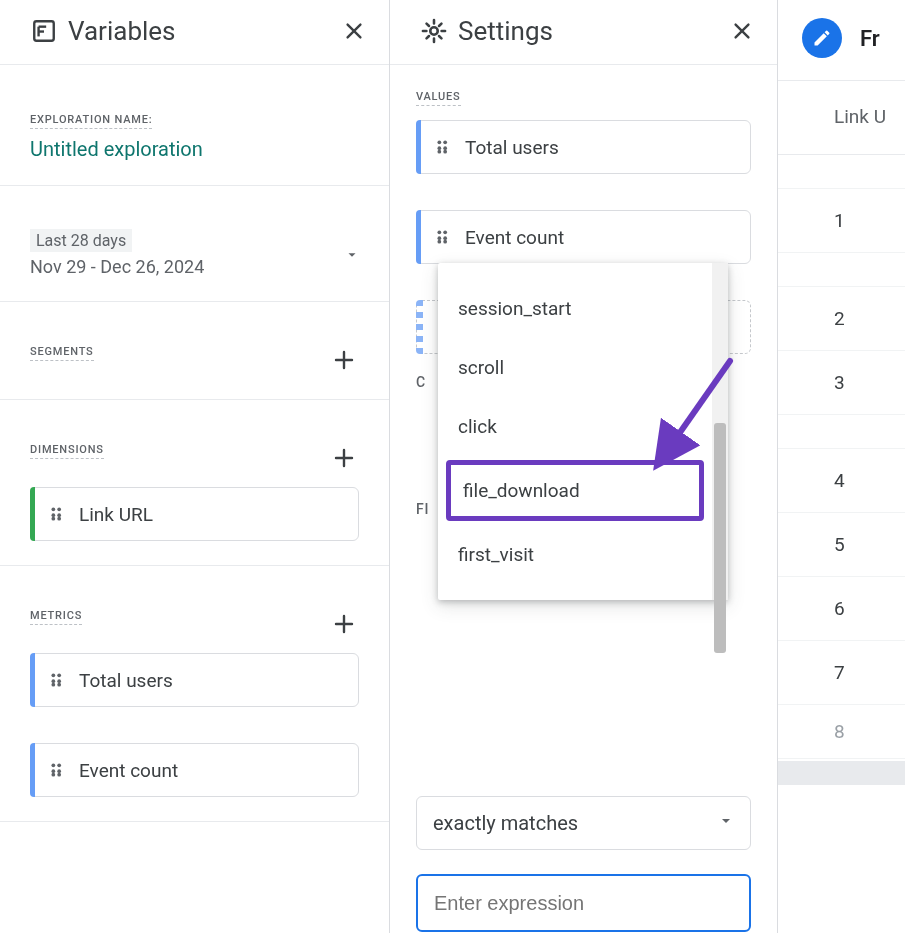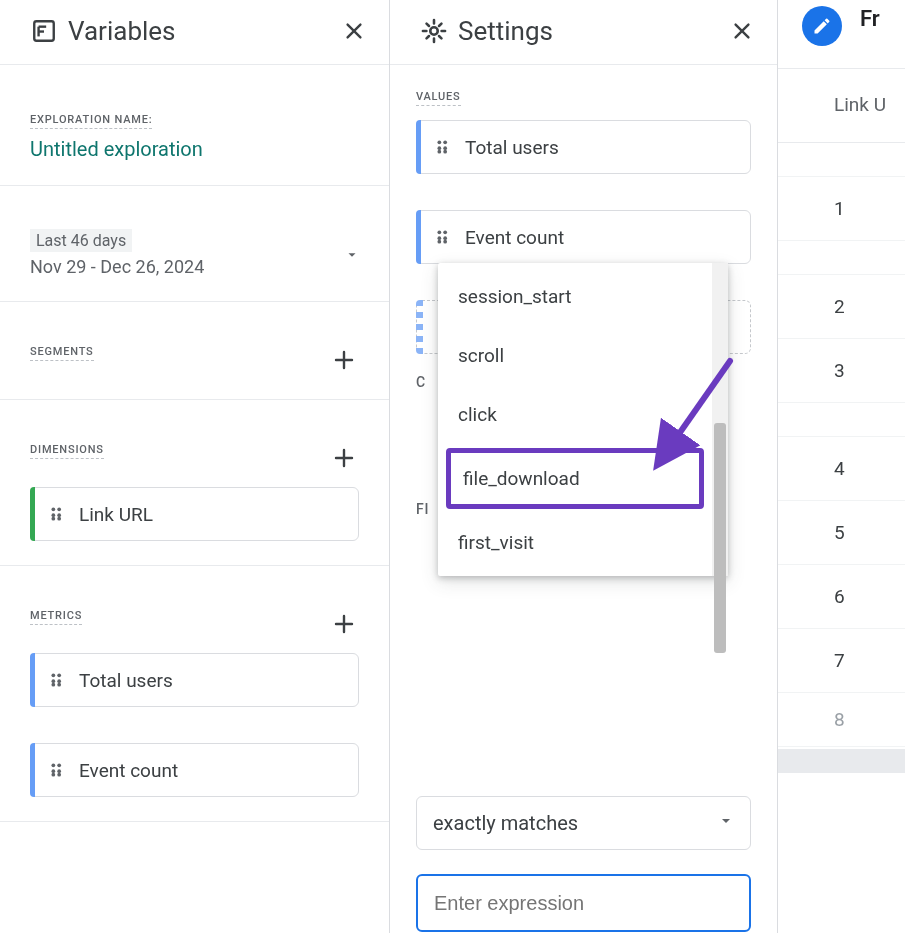--- a/index.html
+++ b/index.html
@@ -147,21 +147,21 @@
       position: absolute;
       left: 48px;
       top: 198px;
       width: 290px;
       background: #fff;
       box-shadow: 0 2px 6px rgba(60,64,67,.3), 0 6px 18px rgba(60,64,67,.15);
       border-radius: 2px;
       z-index: 10;
       display: flex;
     }
-    .dropdown-items { flex: 1; padding: 4px 0; border-radius: 10px; }
+    .dropdown-items { flex: 1; padding: 16px 0; border-radius: 10px; }
     .dd-item {
       padding: 18px 20px;
       font-size: 19px;
       color: #3c4043;
       cursor: pointer;
     }
     .dd-item.highlight {
       margin: 4px 8px;
       padding: 14px 12px;
       border: 5px solid #6a3bbf;
@@ -217,22 +217,22 @@
       justify-content: flex-end;
       gap: 36px;
       padding: 30px 26px 0 0;
     }
     .txt-btn { font-size: 20px; cursor: pointer; }
     .btn-cancel { color: #3c4043; }
     .btn-apply  { color: #bdc1c6; }
 
     
     .right-header {
-      display: flex; 
-      padding: 6px 0 22px 24px;
+      display: flex; align-items: center;
+      padding: 18px 0 22px 24px;
       border-bottom: 1px solid #e8eaed;
     }
     .fab {
       width: 40px; height: 40px; border-radius: 50%;
       background: #1a73e8;
       display: flex; align-items: center; justify-content: center;
       color: #fff;
       margin-right: 18px;
       flex-shrink: 0;
     }
@@ -276,21 +276,21 @@
   </div>
 
   <div class="section">
     <div class="section-label">EXPLORATION NAME:</div>
     <div class="exploration-name">Untitled exploration</div>
   </div>
 
   <div class="section">
     <div class="date-range-wrap">
       <div>
-        <span class="date-range-label">Last 46 days</span>
+        <span class="date-range-label">Last 28 days</span>
         <div class="date-range-value">Nov 29 - Dec 26, 2024</div>
       </div>
       <span class="caret-down">
         <svg width="14" height="14" viewBox="0 0 24 24">
             <path d="M6 9l6 6 6-6" fill="#5f6368"></path>
           </svg>
       </span>
     </div>
   </div>
 

